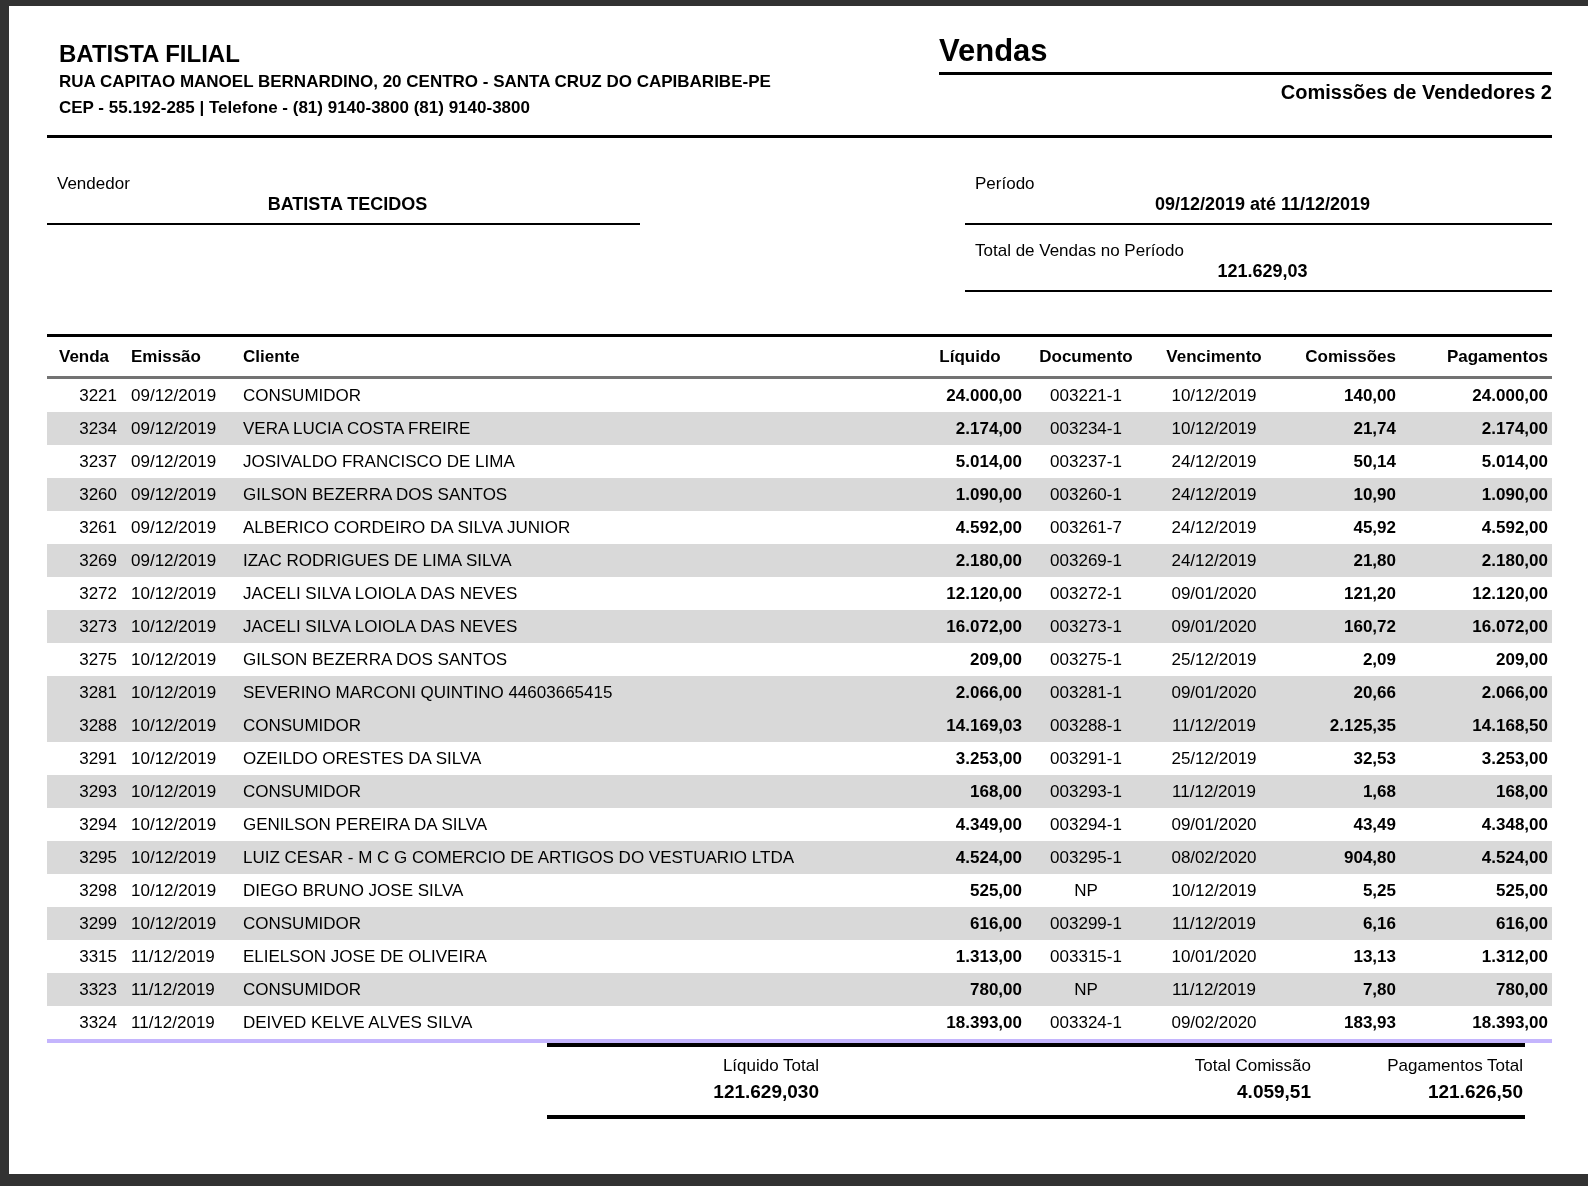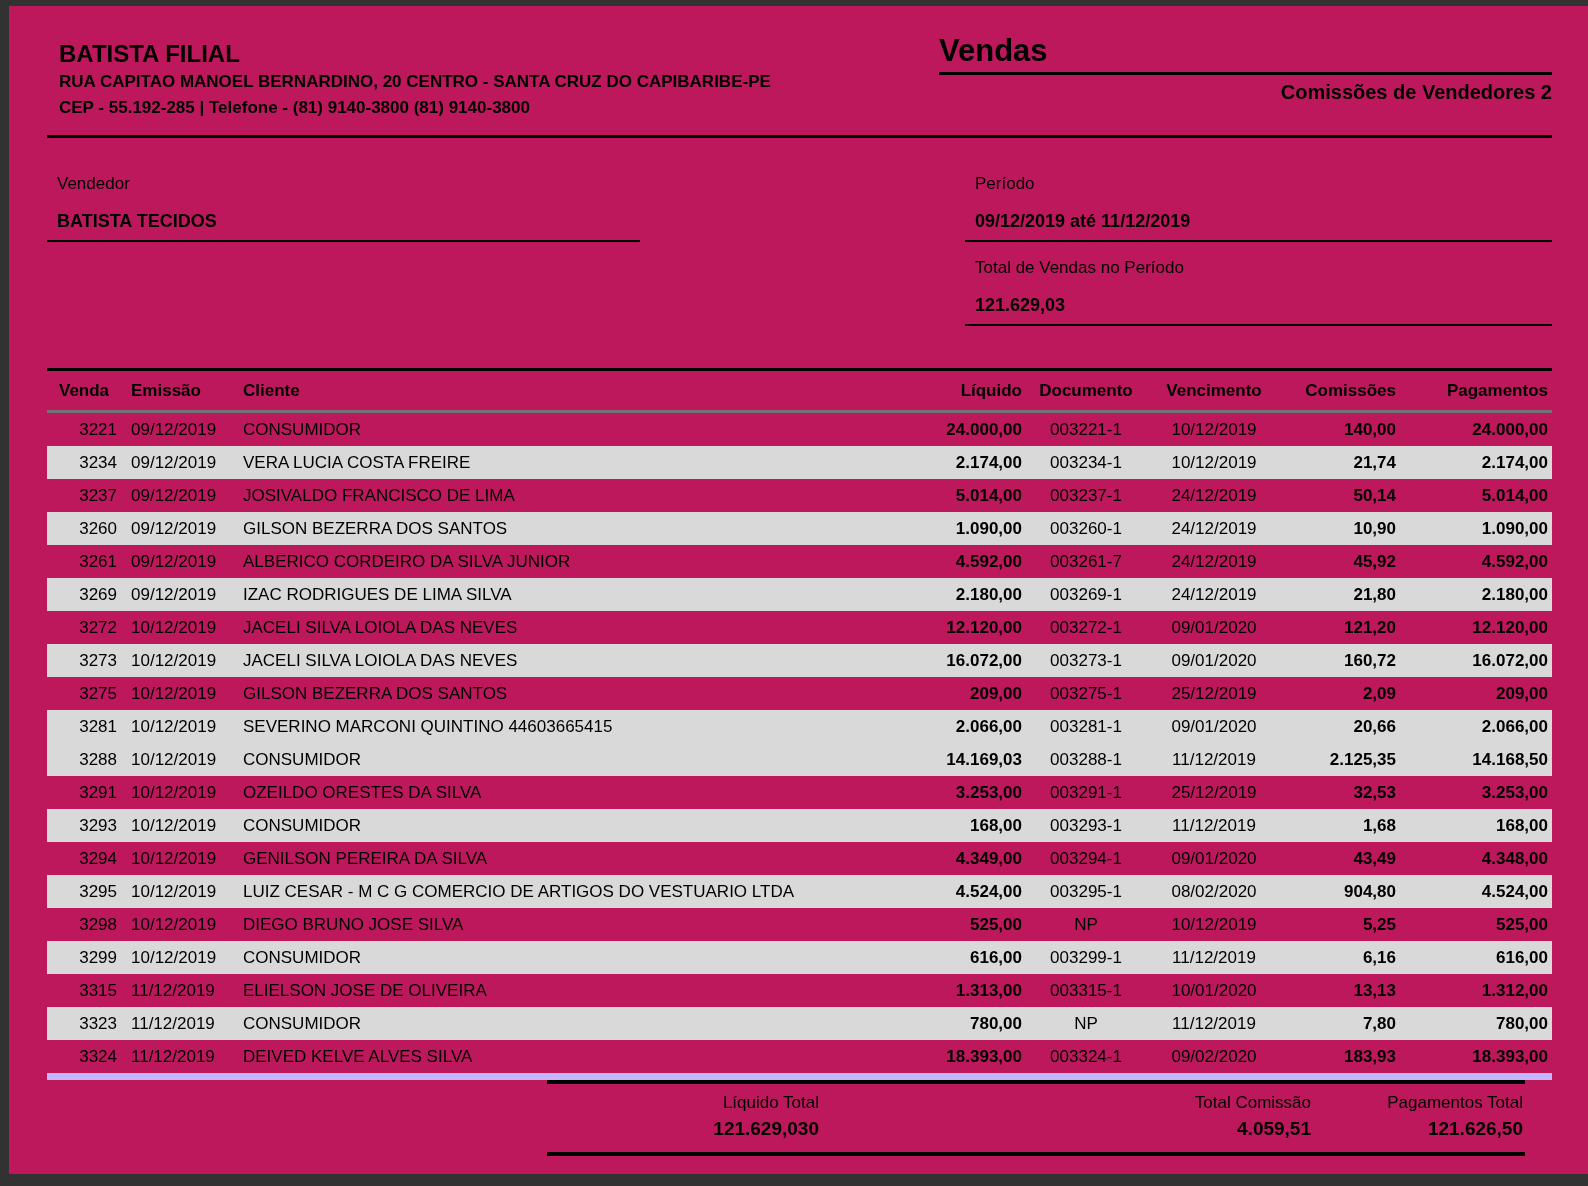--- a/index.html
+++ b/index.html
@@ -8,21 +8,21 @@
     width:1588px; height:1186px;
     background:#323232;
     font-family:"Liberation Sans", sans-serif;
     color:#000;
     position:relative;
     overflow:hidden;
   }
   .page {
     position:absolute; left:9px; top:6px;
     width:1579px; height:1168px;
-    background:#be185d;
+    background:#ffffff;
     padding:26px 36px 0 38px;
   }
 
   
   .doc-header { display:flex; align-items:flex-start; }
   .header-left { width:848px; padding-left:12px; padding-top:8px; }
   .company-name { font-size:24px; font-weight:bold; line-height:1.15; }
   .company-addr { font-size:17px; font-weight:bold; line-height:1.35; margin-top:3px; }
   .header-right { flex:1; padding-top:2px;margin-left:44px; }
   .report-title {
@@ -31,35 +31,35 @@
   }
   .report-subtitle { font-size:20px; font-weight:bold; text-align:right; margin-top:6px; }
   .header-rule { border-bottom:3px solid #000; margin-top:16px; }
 
   
   .info-section { display:flex; justify-content:space-between; margin-top:36px; }
   .info-left  { width:593px; }
   .info-right { width:587px; }
   .info-group { border-bottom:2px solid #000; padding:0 2px 8px 10px; margin-bottom:16px; }
   .info-label { font-size:17px; }
-  .info-value { font-size:18px; font-weight:bold; text-align:left; margin-top:17px; }
+  .info-value { font-size:18px; font-weight:bold; text-align:center; margin-top:0; }
 
   
   table.sales { width:100%; border-collapse:collapse; margin-top:26px; border-top:3px solid #000; table-layout:fixed; }
   table.sales thead th { font-size:17px; font-weight:bold; padding:10px 4px 9px; border-bottom:3px solid #737373; white-space:nowrap; }
   table.sales td { font-size:17px; padding:6px 4px; line-height:21px; white-space:nowrap; overflow:hidden; }
   tr.alt { background:#d9d9d9; }
-  tbody tr:last-child td { border-bottom:7px solid #c4b5fd; }
+  tbody tr:last-child td { border-bottom:4px solid #c4b5fd; }
 
   .c-venda      { width:80px;  text-align:right; padding-right:10px !important; }
   th.c-venda    { text-align:left; padding-left:12px !important; }
   .c-emissao    { width:112px; text-align:left; }
   .c-cliente    { text-align:left; }
   .c-liquido    { width:112px; text-align:right; font-weight:bold; }
-  th.c-liquido  { font-weight:bold; }
+  th.c-liquido  { font-weight:bold;text-align:center; }
   .c-documento  { width:120px; text-align:center; }
   .c-vencimento { width:136px; text-align:center; }
   .c-comissao   { width:118px; text-align:right; font-weight:bold; }
   .c-pagamentos { width:152px; text-align:right; font-weight:bold; }
 
   
   .totals {
     margin-left:500px; width:978px;
     border-top:4px solid #000; border-bottom:4px solid #000;
     padding:9px 2px 12px 0;

